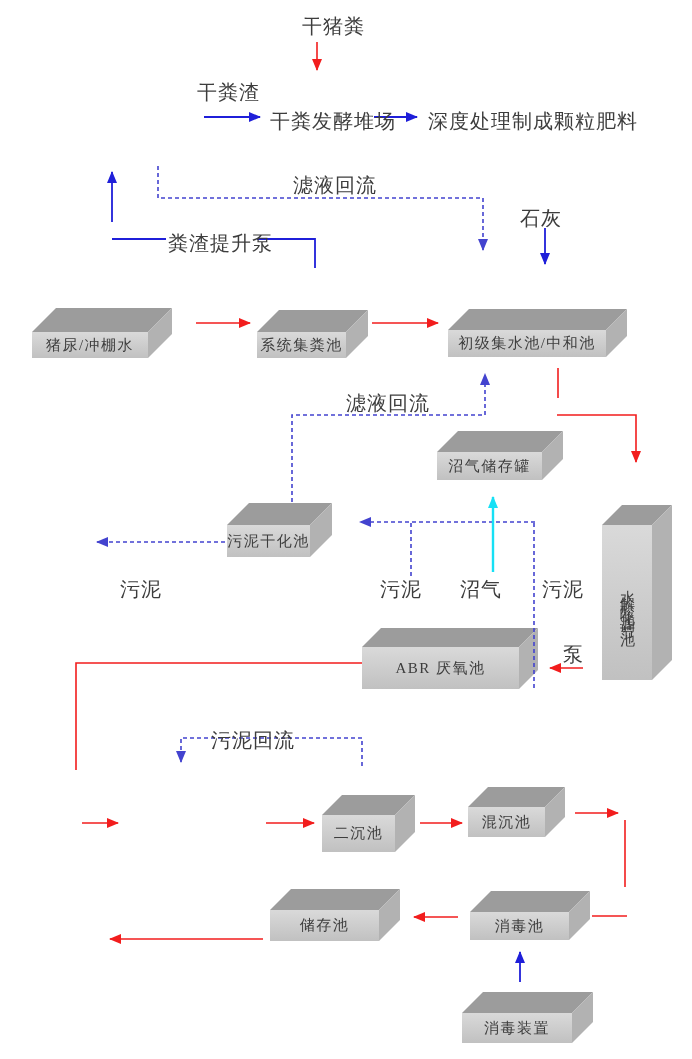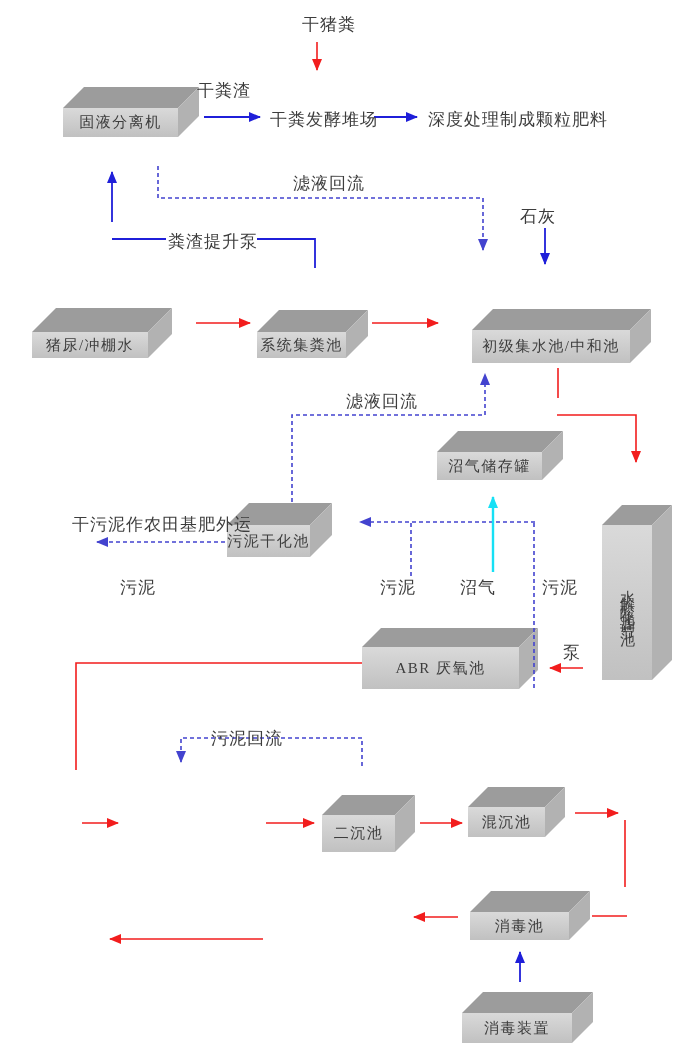--- a/index.html
+++ b/index.html
@@ -43,21 +43,21 @@
     transform:skewY(-45deg);transform-origin:0 0;
   }
   .box3d .lbl{
     position:relative;z-index:1;font-size:15px;letter-spacing:1.5px;
     white-space:nowrap;color:var(--text);
   }
   .box3d.vert .lbl{
     writing-mode:vertical-rl;letter-spacing:7px;line-height:1;
   }
   .flabel{
-    position:absolute;z-index:3;font-size:17px;letter-spacing:1px;
+    position:absolute;z-index:3;font-size:20px;letter-spacing:1px;
     white-space:nowrap;color:var(--text);
   }
 </style>
 </head>
 <body>
 
 <div class="stage">
 
   <svg class="lines" width="692" height="1059" viewBox="0 0 692 1059">
     <defs>
@@ -103,66 +103,65 @@
     <polyline points="292,502 292,415 485,415 485,374" class="s-dash" marker-end="url(#md)"></polyline>
     <line x1="535" y1="522" x2="360" y2="522" class="s-dash" marker-end="url(#md)"></line>
     <line x1="411" y1="523" x2="411" y2="576" class="s-dash"></line>
     <line x1="534" y1="523" x2="534" y2="690" class="s-dash"></line>
     <line x1="225" y1="542" x2="97" y2="542" class="s-dash" marker-end="url(#md)"></line>
     <polyline points="362,766 362,738 181,738 181,762" class="s-dash" marker-end="url(#md)"></polyline>
 
     <line x1="493" y1="572" x2="493" y2="497" class="s-cyan" marker-end="url(#mc)"></line>
   </svg>
 
-  <div class="box3d" style="left:63px;top:108px;width:115px;height:29px;--d:21px">
-    <span class="lbl">固液分离机</span>
-  </div>
   <div class="box3d" style="left:32px;top:332px;width:116px;height:26px;--d:24px">
     <span class="lbl">猪尿/冲棚水</span>
   </div>
   <div class="box3d" style="left:257px;top:332px;width:89px;height:26px;--d:22px">
     <span class="lbl">系统集粪池</span>
   </div>
-  <div class="box3d" style="left:472px;top:330px;width:158px;height:33px;--d:21px">
+  <div class="box3d" style="left:448px;top:330px;width:158px;height:27px;--d:21px">
     <span class="lbl">初级集水池/中和池</span>
   </div>
   <div class="box3d" style="left:437px;top:452px;width:105px;height:28px;--d:21px">
     <span class="lbl">沼气储存罐</span>
   </div>
   <div class="box3d" style="left:227px;top:525px;width:83px;height:32px;--d:22px">
     <span class="lbl">污泥干化池</span>
   </div>
   <div class="box3d vert" style="left:602px;top:525px;width:50px;height:155px;--d:20px">
     <span class="lbl">水解酸化调节池</span>
   </div>
   <div class="box3d" style="left:362px;top:647px;width:157px;height:42px;--d:19px">
     <span class="lbl">ABR 厌氧池</span>
   </div>
   <div class="box3d" style="left:322px;top:815px;width:73px;height:37px;--d:20px">
     <span class="lbl">二沉池</span>
   </div>
   <div class="box3d" style="left:468px;top:807px;width:77px;height:30px;--d:20px">
     <span class="lbl">混沉池</span>
   </div>
+  <div class="box3d" style="left:270px;top:910px;width:109px;height:31px;--d:21px">
+    <span class="lbl">储存池</span>
+  </div>
   <div class="box3d" style="left:470px;top:912px;width:99px;height:28px;--d:21px">
     <span class="lbl">消毒池</span>
   </div>
   <div class="box3d" style="left:462px;top:1013px;width:110px;height:30px;--d:21px">
     <span class="lbl">消毒装置</span>
   </div>
 
   <div class="flabel" style="left:302px;top:13px">干猪粪</div>
   <div class="flabel" style="left:197px;top:79px">干粪渣</div>
   <div class="flabel" style="left:270px;top:108px">干粪发酵堆场</div>
   <div class="flabel" style="left:428px;top:108px">深度处理制成颗粒肥料</div>
   <div class="flabel" style="left:293px;top:172px">滤液回流</div>
   <div class="flabel" style="left:520px;top:205px">石灰</div>
   <div class="flabel" style="left:168px;top:230px">粪渣提升泵</div>
   <div class="flabel" style="left:346px;top:390px">滤液回流</div>
-  <div class="flabel" style="left:72px;top:513px">干污泥作农田基肥外运</div>
   <div class="flabel" style="left:120px;top:576px">污泥</div>
   <div class="flabel" style="left:380px;top:576px">污泥</div>
   <div class="flabel" style="left:460px;top:576px">沼气</div>
   <div class="flabel" style="left:542px;top:576px">污泥</div>
   <div class="flabel" style="left:563px;top:641px">泵</div>
   <div class="flabel" style="left:211px;top:727px">污泥回流</div>
 
 </div>
 
 </body></html>

